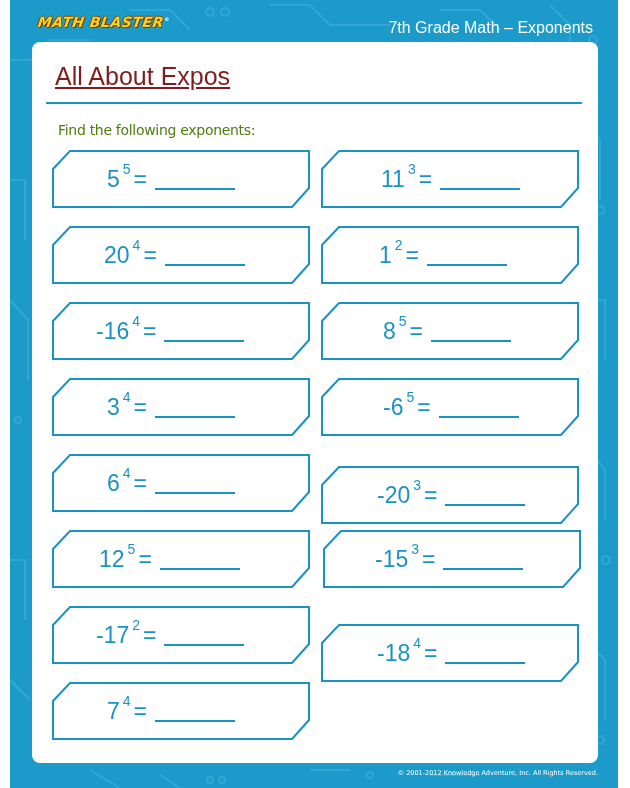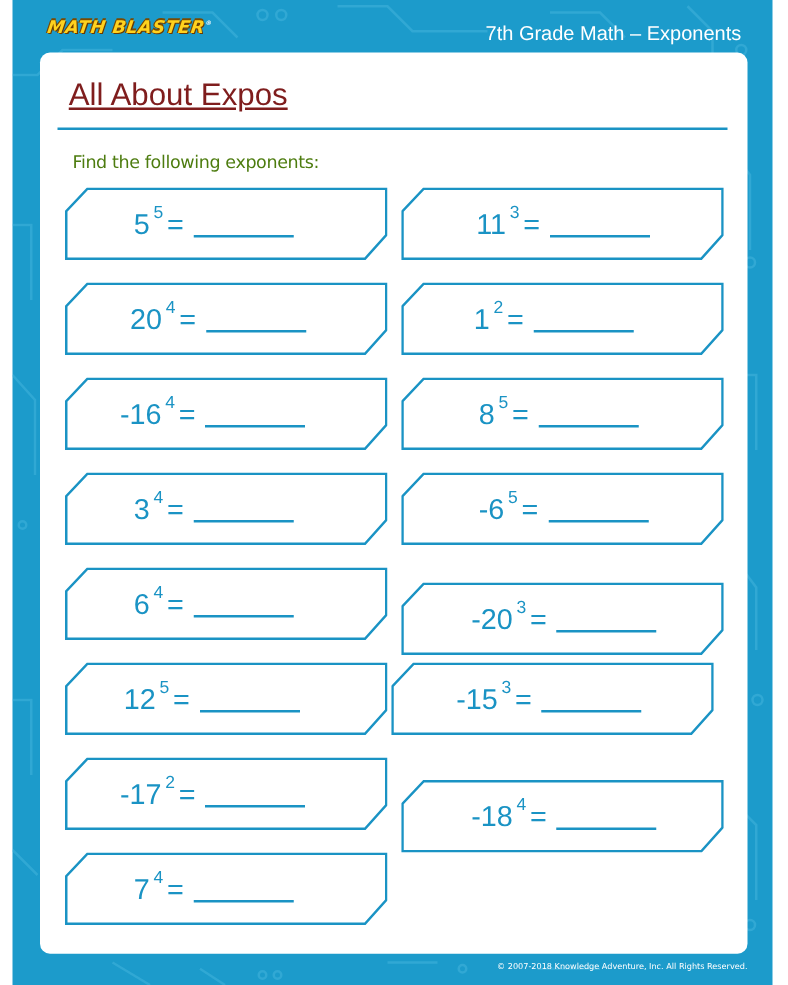--- a/index.html
+++ b/index.html
@@ -182,21 +182,21 @@
       <svg width="258" height="58" viewBox="0 0 258 58">
         <polygon points="18,1 257,1 257,38 240,57 1,57 1,19" fill="#fff" stroke="#1a93c4" stroke-width="2"></polygon>
       </svg>
       <div class="expr" style="left:47px">
         <span class="base">12</span>
         <span class="exp">5</span>
         <span class="eq">=</span>
         <span class="blank"></span>
       </div>
     </div>
-    <div class="problem" style="left: 313px; top: 530px;">
+    <div class="problem" style="left: 323px; top: 530px;">
       <svg width="258" height="58" viewBox="0 0 258 58">
         <polygon points="18,1 257,1 257,38 240,57 1,57 1,19" fill="#fff" stroke="#1a93c4" stroke-width="2"></polygon>
       </svg>
       <div class="expr" style="left:52px">
         <span class="base">-15</span>
         <span class="exp">3</span>
         <span class="eq">=</span>
         <span class="blank"></span>
       </div>
     </div>
@@ -228,13 +228,13 @@
       </svg>
       <div class="expr" style="left:55px">
         <span class="base">7</span>
         <span class="exp">4</span>
         <span class="eq">=</span>
         <span class="blank"></span>
       </div>
     </div>
   </div>
 
-<div class="copyright">© 2007-2018 Knowledge Adventure, Inc. All Rights Reserved.</div>
+<div class="copyright">© 2001-2012 Knowledge Adventure, Inc. All Rights Reserved.</div>
 
 </body></html>

